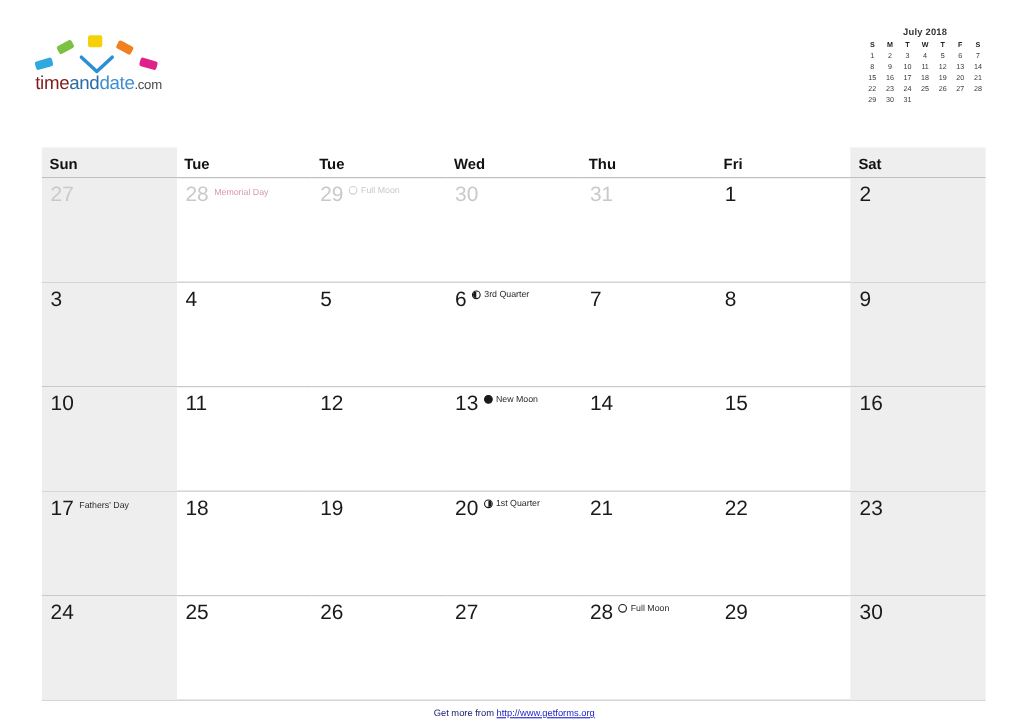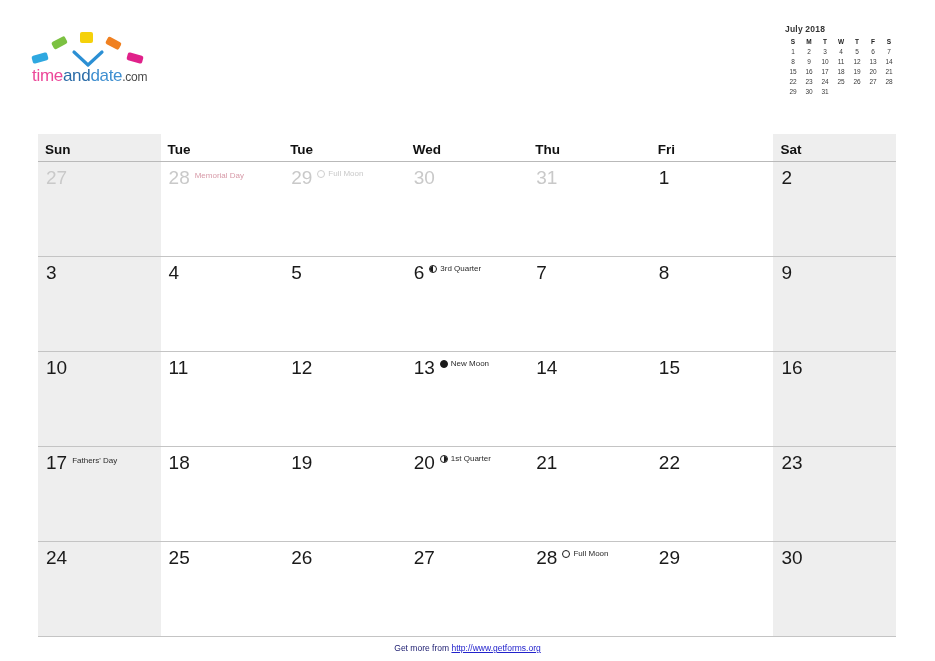--- a/index.html
+++ b/index.html
@@ -37,21 +37,21 @@
     height: 38px;
   }
   .logo-text {
     position: absolute;
     left: 2px;
     top: 36px;
     font-size: 17px;
     letter-spacing: -0.3px;
     white-space: nowrap;
   }
-  .logo-text .t-time { color: #ec4899; }
+  .logo-text .t-time { color: #7f1d1d; }
   .logo-text .t-and { color: #2b6ca8; }
   .logo-text .t-date { color: #3f8fd0; }
   .logo-text .t-com { color: #4a4a4a; font-size: 12px; }
 
   .title {
     position: absolute;
     left: 0;
     right: 0;
     top: 26px;
     text-align: center;
@@ -62,21 +62,21 @@
   }
 
   
   .mini-month {
     position: absolute;
     right: 38px;
     top: 24px;
     width: 112px;
   }
   .mini-title {
-    text-align: left;
+    text-align: center;
     font-size: 8.5px;
     color: #333;
     font-weight: bold;
     margin-bottom: 3px;
     letter-spacing: 0.2px;
   }
   .mini-table {
     border-collapse: collapse;
     width: 112px;
   }

